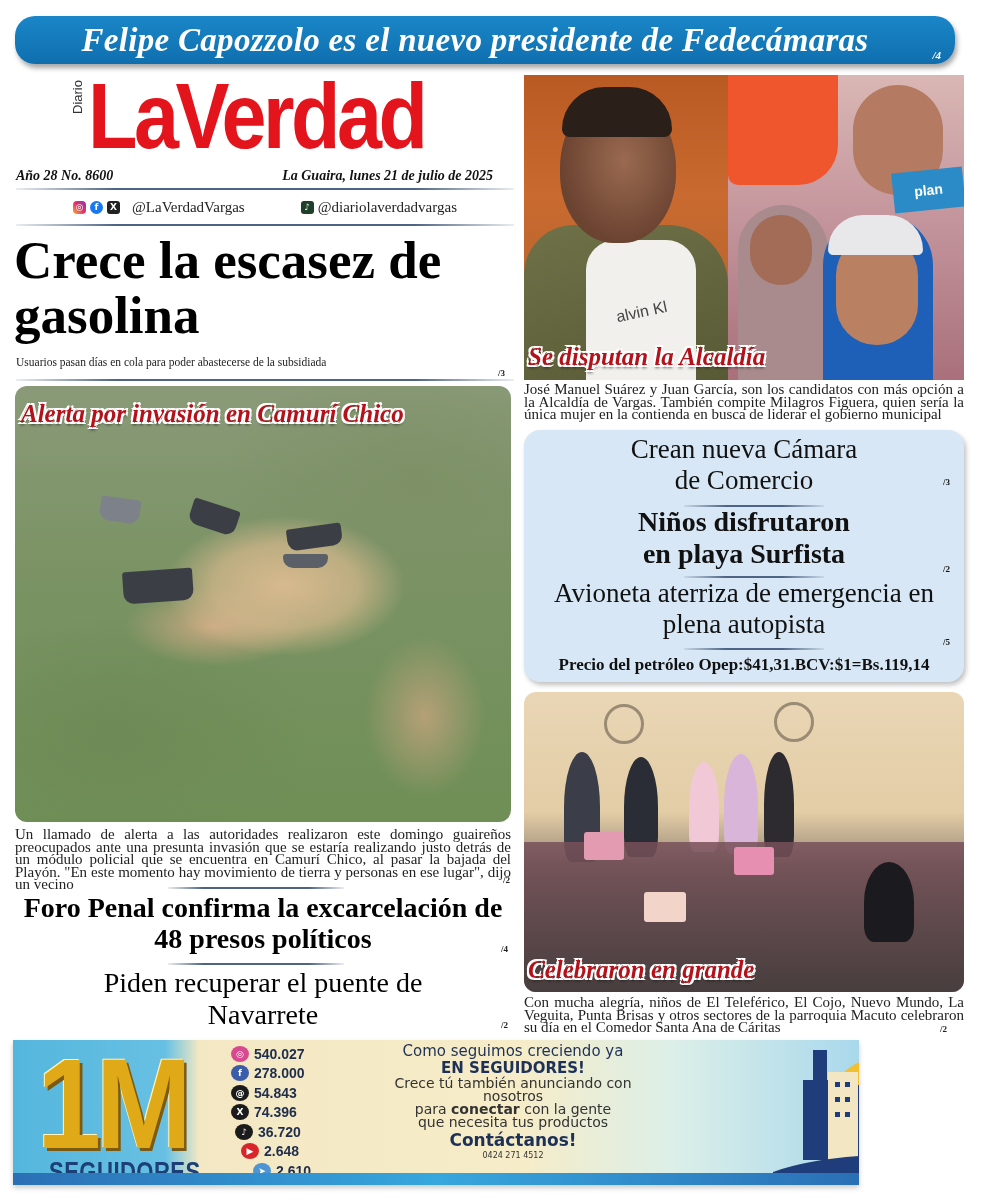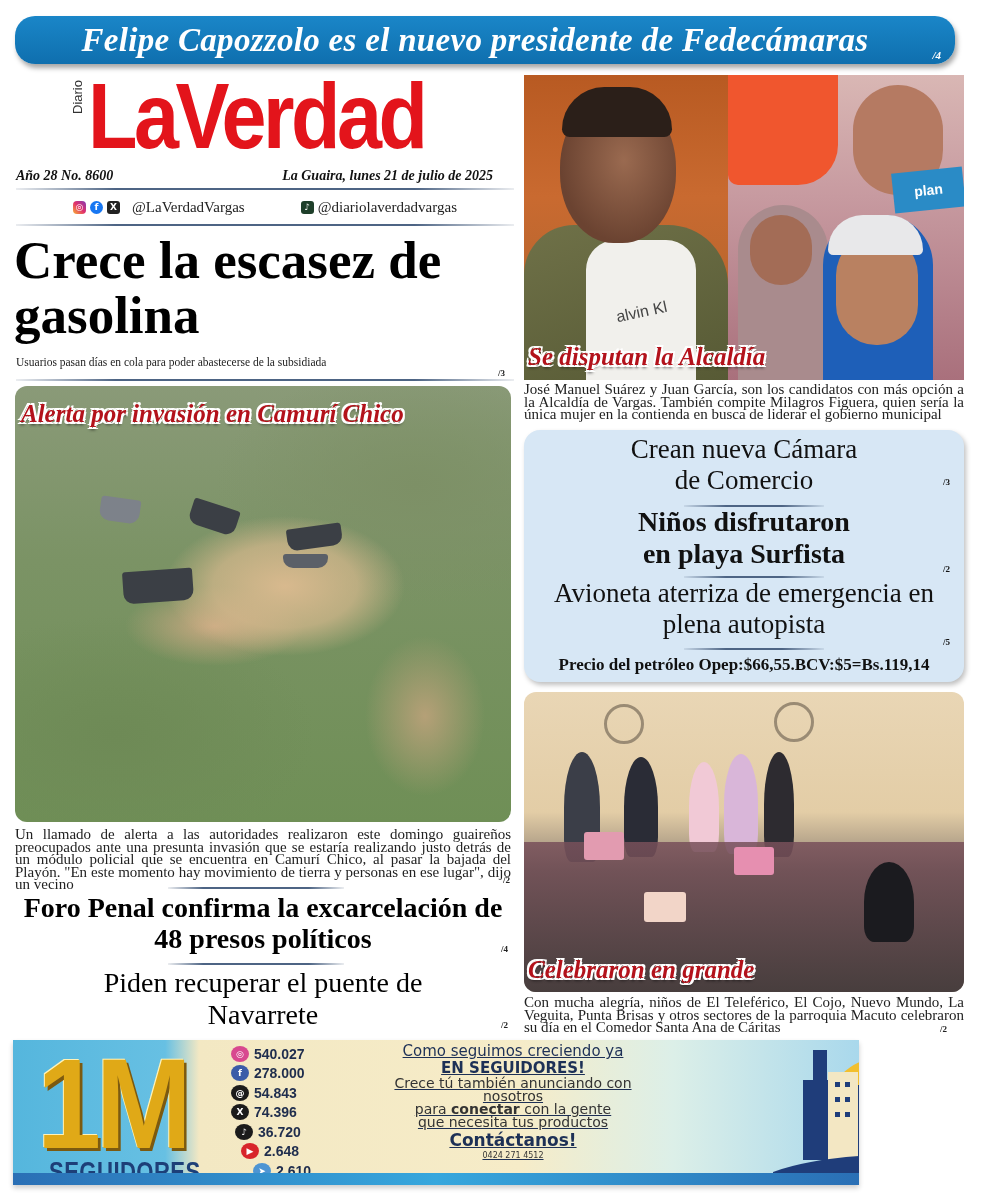--- a/index.html
+++ b/index.html
@@ -125,21 +125,21 @@
     color: #e0a917; transform: scaleX(0.9); transform-origin: left top;
     text-shadow: 3px 3px 0 #7c5a10, -1px -1px 0 #fff3b8;
   }
   .ad-seg {
     position: absolute; left: 36px; top: 117px; font-family: "Liberation Sans", sans-serif; font-weight: bold;
     font-size: 27px; color: #1d3f78; transform: scaleX(0.82); transform-origin: left top; letter-spacing: 0.5px;
   }
   .ad-stats { position: absolute; left: 218px; top: 4px; }
   .ad-stat { display: flex; align-items: center; gap: 5px; height: 19.5px; font-family: "Liberation Sans", sans-serif; font-weight: bold; font-size: 14px; color: #1f2d4d; }
   .ad-stat .dot { width: 18px; height: 16px; border-radius: 50%; color: #fff; font-size: 9px; text-align: center; line-height: 16px; font-family: "DejaVu Sans", sans-serif; }
-  .ad-text { position: absolute; left: 350px; top: 2px; width: 300px; text-align: center; font-family: "DejaVu Sans", sans-serif; color: #1d3056; text-decoration: underline; }
+  .ad-text { position: absolute; left: 350px; top: 2px; width: 300px; text-align: center; font-family: "DejaVu Sans", sans-serif; color: #1d3056; }
   .ad-text .l1 { font-size: 15px; line-height: 18px; }
   .ad-text .l2 { font-size: 20px; font-weight: bold; line-height: 22px; }
   .ad-text .l3 { font-size: 15px; font-weight: bold; line-height: 17px; }
   .ad-text .l4 { font-size: 14px; line-height: 13px; color: #333; }
   .ad-text .l5 { font-size: 17px; font-weight: bold; line-height: 22px; }
   .ad-text .l6 { font-size: 8px; line-height: 10px; color: #333; }
   .ad-castle { position: absolute; left: 760px; top: 0; width: 190px; height: 145px; }
   .ad-wave { position: absolute; left: 0; bottom: 0; width: 100%; height: 12px; background: linear-gradient(90deg, #2a6fb5, #37a7dd, #2a6fb5); }
 </style>
 </head>
@@ -218,21 +218,21 @@
 <div class="abs brief-box">
   <div class="brief-item" style="top:4px; font-size:27px; line-height:31px; padding:0 100px;">Crean nueva Cámara de Comercio</div>
   <div class="brief-ref" style="top:47px;">/3</div>
   <div class="brief-rule" style="top:75px;"></div>
   <div class="brief-item" style="top:76px; font-size:28px; font-weight:bold; line-height:32px; padding:0 100px;">Niños disfrutaron en playa Surfista</div>
   <div class="brief-ref" style="top:134px;">/2</div>
   <div class="brief-rule" style="top:146px;"></div>
   <div class="brief-item" style="top:148px; font-size:27px; line-height:31px; padding:0 26px;">Avioneta aterriza de emergencia en plena autopista</div>
   <div class="brief-ref" style="top:207px;">/5</div>
   <div class="brief-rule" style="top:218px;"></div>
-  <div class="brief-item" style="top:225px; font-size:17px; font-weight:bold; line-height:20px;">Precio del petróleo Opep:$66,55.BCV:$5=Bs.119,14</div>
+  <div class="brief-item" style="top:225px; font-size:17px; font-weight:bold; line-height:20px;">Precio del petróleo Opep:$41,31.BCV:$1=Bs.119,14</div>
 </div>
 
 <div class="abs photo photo-celebran">
   <div class="kid" style="left:40px; top:60px; width:36px; height:110px; background:#3b3e48;"></div>
   <div class="kid" style="left:100px; top:65px; width:34px; height:100px; background:#2a2c36;"></div>
   <div class="kid" style="left:165px; top:70px; width:30px; height:90px; background:#f1c9d6;"></div>
   <div class="kid" style="left:200px; top:62px; width:34px; height:100px; background:#d9b6d9;"></div>
   <div class="kid" style="left:240px; top:60px; width:30px; height:105px; background:#2d2b30;"></div>
   <div class="kid" style="left:0; top:150px; width:440px; height:150px; border-radius:0; background:linear-gradient(180deg, rgba(120,80,90,0.85), rgba(70,60,60,0.95));"></div>
   <div class="kid" style="left:60px; top:140px; width:40px; height:28px; border-radius:3px; background:#e29bb0;"></div>

